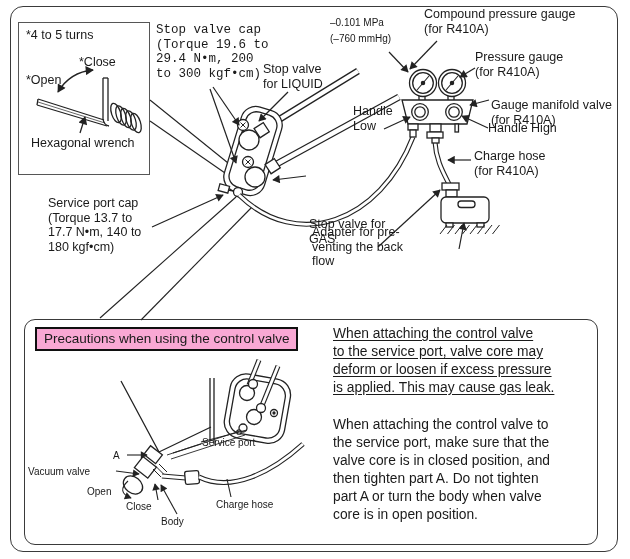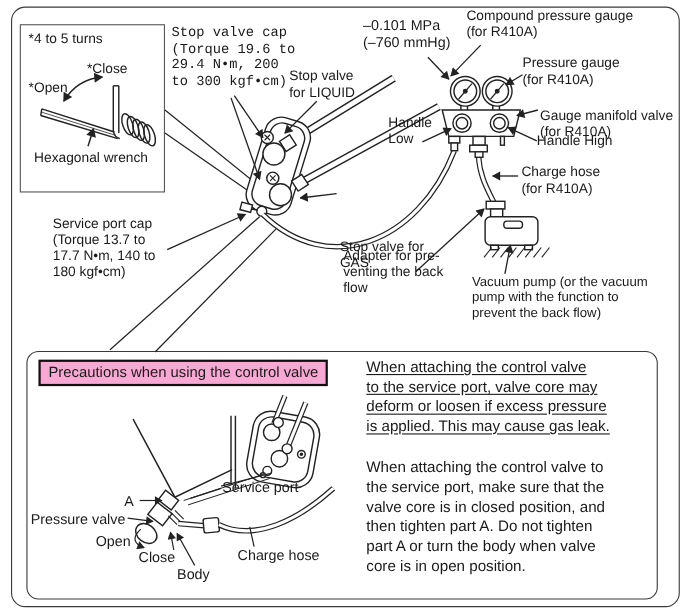--- a/index.html
+++ b/index.html
@@ -20,21 +20,21 @@
     border:1.6px solid #3a3a3a; border-radius:11px;
   }
   .ptitle {
     position:absolute; left:35px; top:327px;
     border:2.6px solid #101010; padding:2px 7px 3px 7px;
     font-size:13.5px; background:#f9a8d4; white-space:nowrap;
   }
   .lbl {
     position:absolute; font-size:12.5px; line-height:14.5px; white-space:pre-line;
   }
-  .fs13 { font-size:13px; line-height:15.5px; }
+  .fs13 { font-size:10px; line-height:15.5px; }
   .fs12 { font-size:12px; line-height:13.8px; }
   .para {
     position:absolute; left:333px; width:300px;
     font-size:13.8px; line-height:18px; white-space:pre-line;
   }
   .uline { text-decoration:underline; text-underline-offset:2px; }
   svg.art { position:absolute; left:0; top:0; pointer-events:none; }
 </style>
 </head>
 <body>
@@ -231,41 +231,38 @@
   <div class="lbl" style="left:353px; top:104px;">Handle
 Low</div>
   <div class="lbl" style="left:488px; top:121px;">Handle High</div>
   <div class="lbl" style="left:474px; top:149px;">Charge hose
 (for R410A)</div>
   <div class="lbl" style="left:309px; top:169px;margin-top:48px;">Stop valve for
 GAS</div>
   <div class="lbl" style="left:312px; top:225px;">Adapter for pre-
 venting the back
 flow</div>
-  <div class="lbl fs12" style="left:429px; top:250px;">Vacuum pump (or the vacuum
-pump with the function to
-prevent the back flow)</div>
   <div class="lbl" style="left:48px; top:196px;">Service port cap
 (Torque 13.7 to
 17.7 N•m, 140 to
 180 kgf•cm)</div>
 
   <div class="ptitle">Precautions when using the control valve</div>
   <div class="para uline" style="top:325px;">When attaching the control valve
 to the service port, valve core may
 deform or loosen if excess pressure
 is applied. This may cause gas leak.</div>
   <div class="para" style="top:416px;">When attaching the control valve to
 the service port, make sure that the
 valve core is in closed position, and
 then tighten part A. Do not tighten
 part A or turn the body when valve
 core is in open position.</div>
 
   <div class="lbl fs13" style="left:113px; top:448px;">A</div>
-  <div class="lbl fs13" style="left:28px;  top:464px;">Pressure valve</div>
+  <div class="lbl fs13" style="left:28px;  top:464px;">Vacuum valve</div>
   <div class="lbl fs13" style="left:87px;  top:484px;">Open</div>
   <div class="lbl fs13" style="left:126px; top:499px;text-align:center;">Close</div>
   <div class="lbl fs13" style="left:161px; top:514px;">Body</div>
   <div class="lbl fs13" style="left:202px; top:435px;">Service port</div>
   <div class="lbl fs13" style="left:216px; top:497px;">Charge hose</div>
 
 </div>
 
 </body></html>

